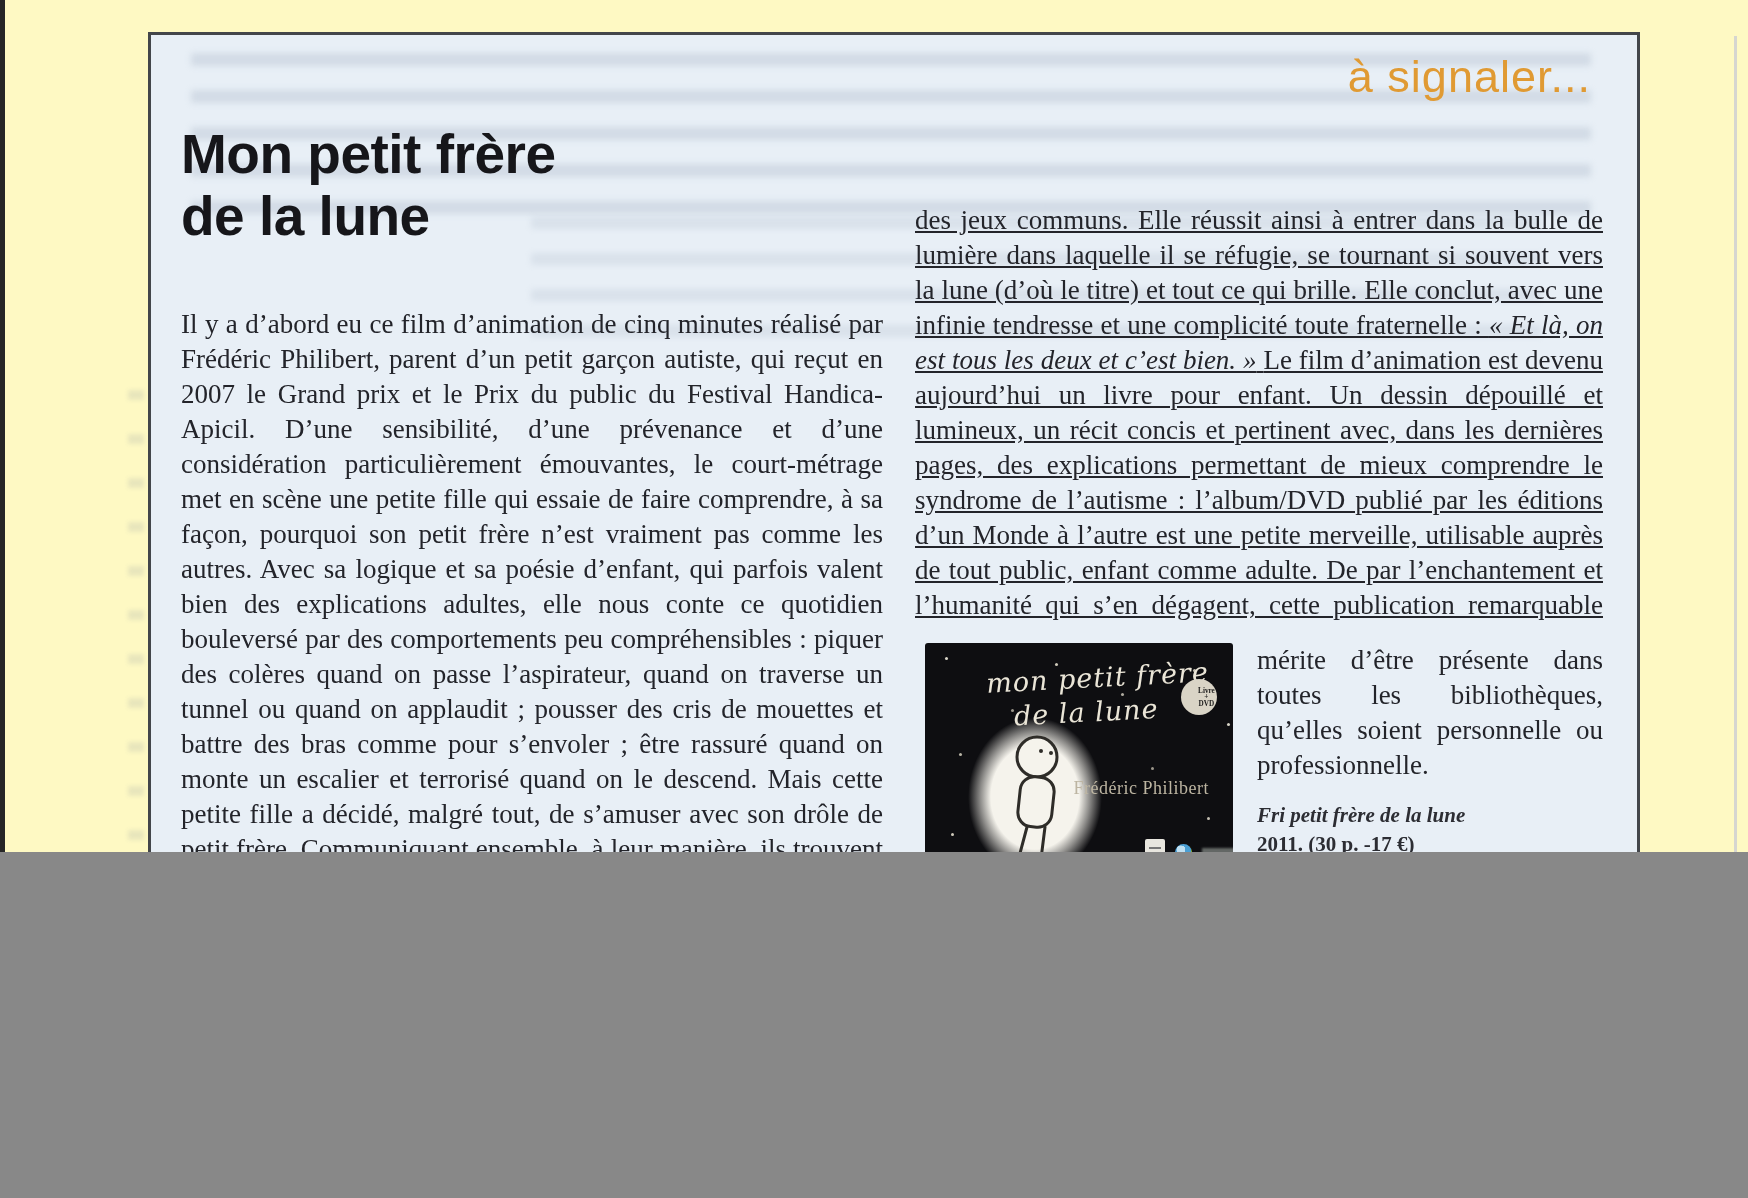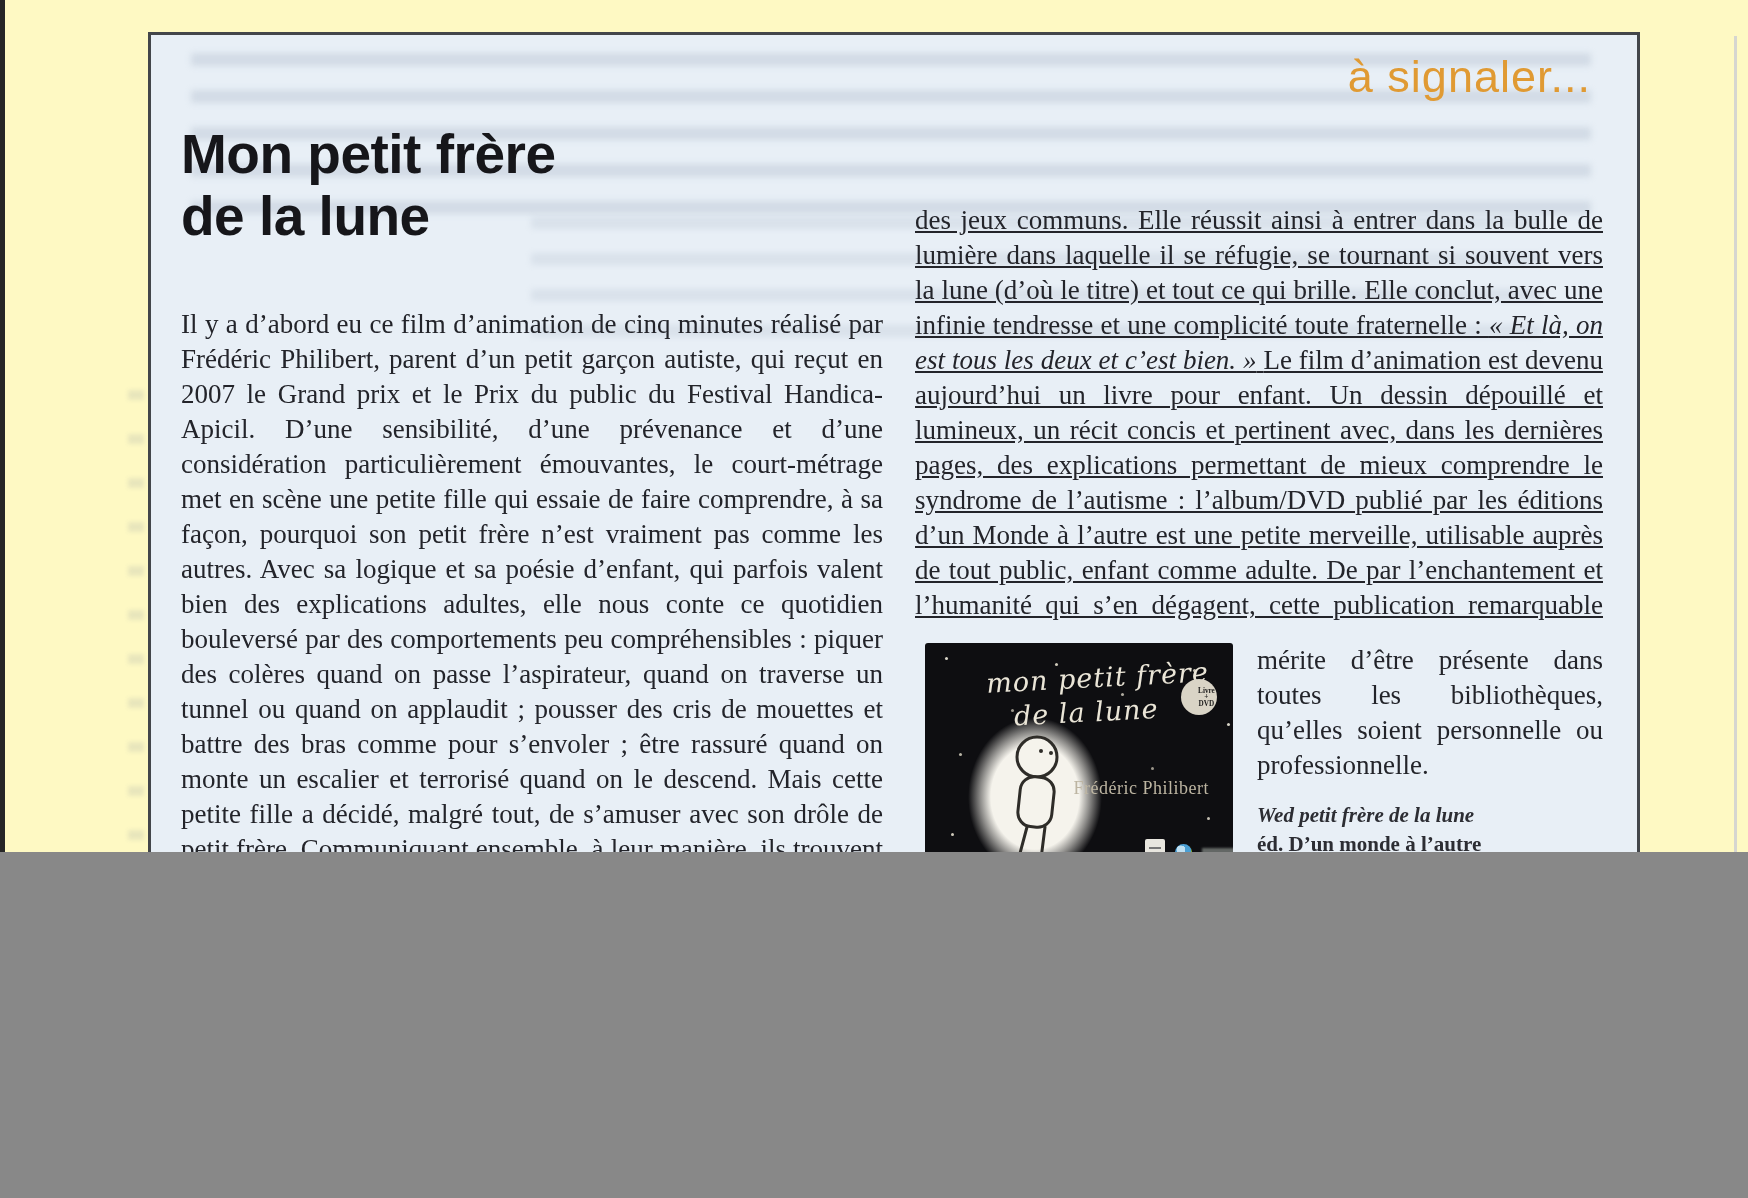--- a/index.html
+++ b/index.html
@@ -175,22 +175,21 @@
           <div class="cover-logos">
             <span class="logo-sq"></span>
             <span class="logo-dot"></span>
             <span class="logo-smudge"></span>
           </div>
         </div>
 
         <div class="media-right">
           <div class="wrap-text">mérite d’être présente dans toutes les bibliothèques, qu’elles soient personnelle ou professionnelle.</div>
           <div class="caption">
-            <div class="cap-title">Wed petit frère de la lune</div>
-            <div>éd. D’un monde à l’autre</div>
+            <div class="cap-title">Fri petit frère de la lune</div>
             <div>2011. (30 p. -17 €)</div>
             <div class="cap-site">www.mondealautre.fr</div>
           </div>
         </div>
       </div>
     </div>
   </div>
 
   <div class="footer">
     <span class="f-date">8 mars 2012 -</span>

